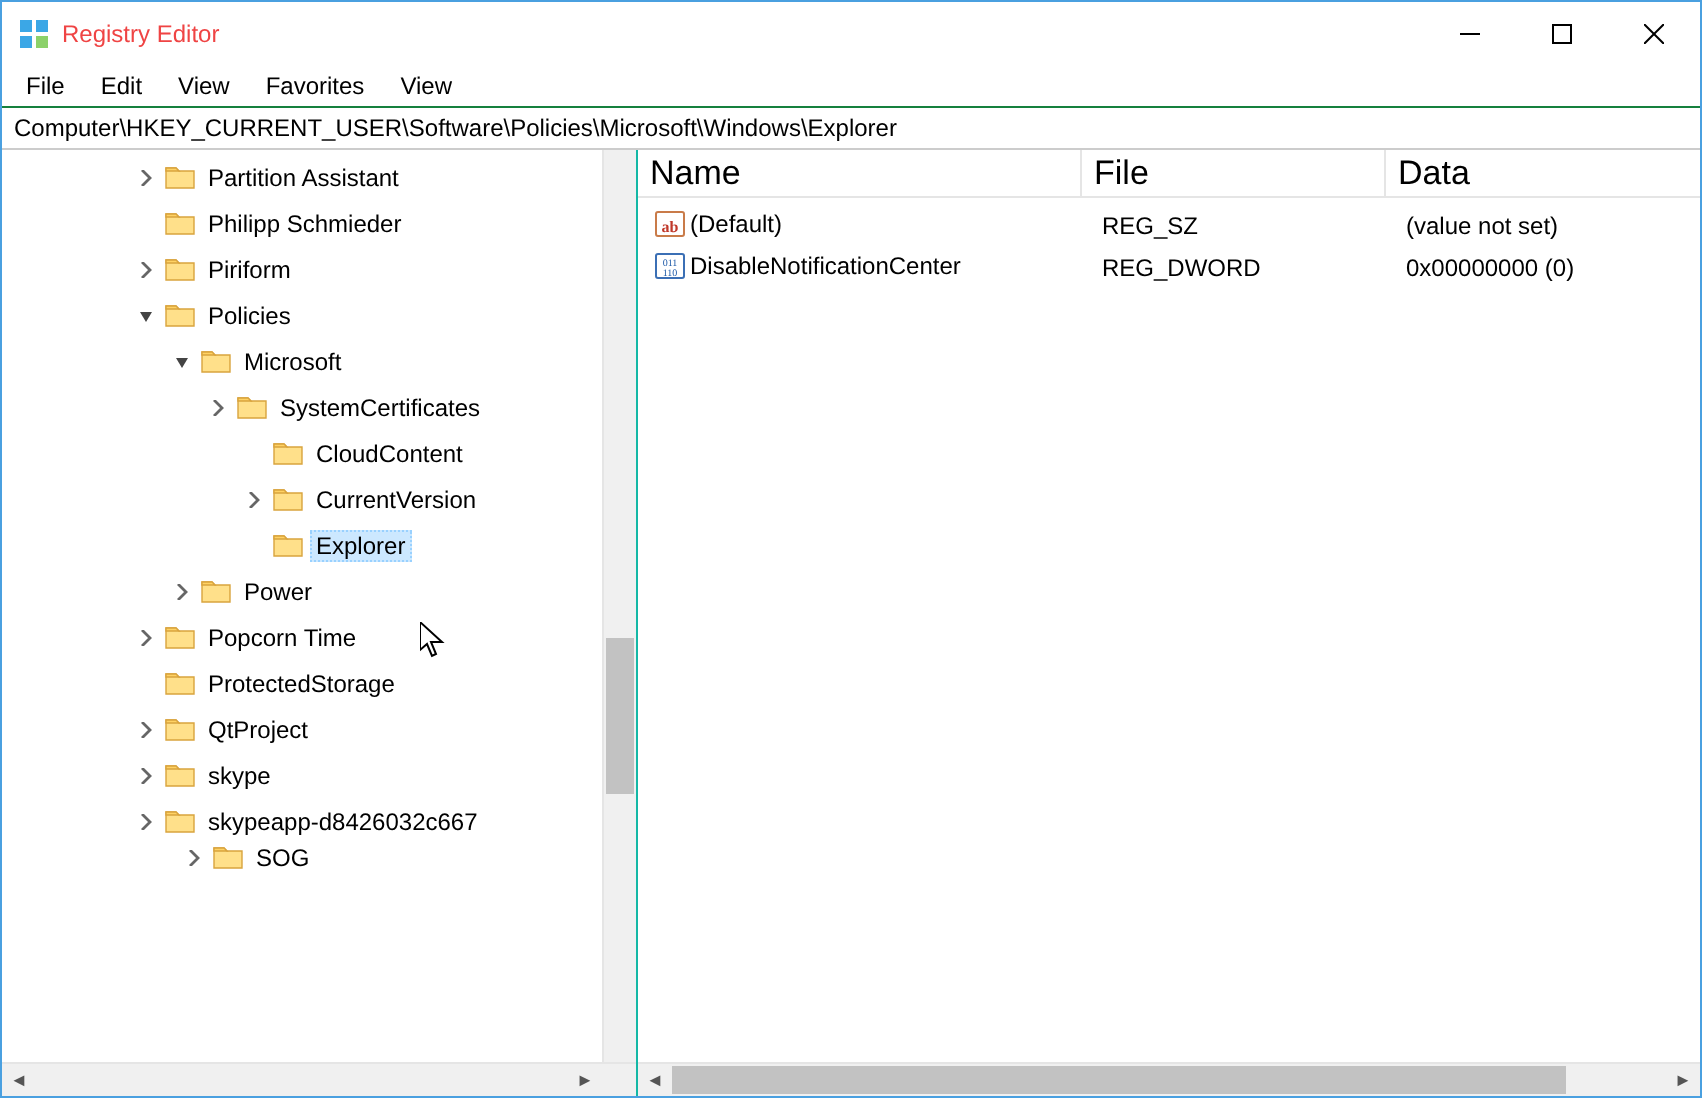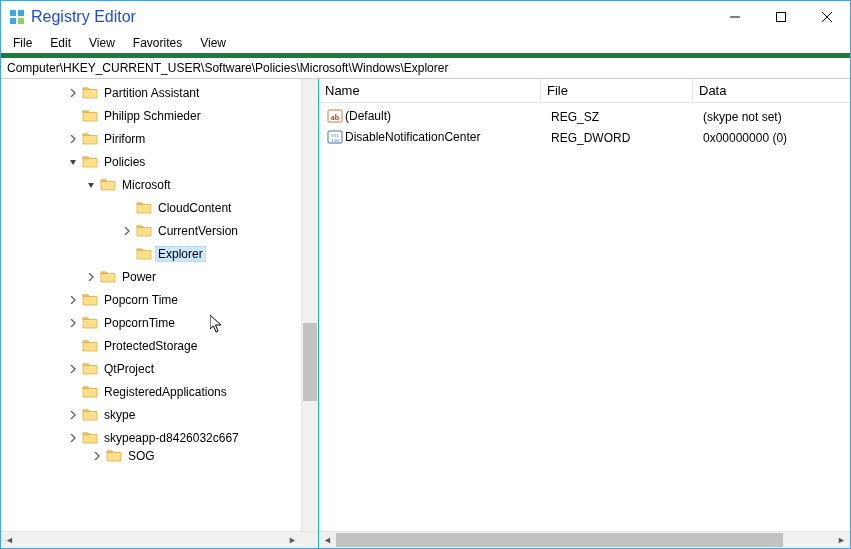--- a/index.html
+++ b/index.html
@@ -25,22 +25,22 @@
     padding: 0 0 0 8px;
     background: #fff;
     flex-shrink: 0;
   }
   .titlebar .app-icon {
     width: 16px; height: 16px;
     margin-right: 6px;
   }
   .title-text {
     flex: 1;
-    font-size: 16px;
-    color: #1d4ed8;
+    font-size: 12px;
+    color: #ef4444;
   }
   .win-controls {
     display: flex;
     height: 100%;
   }
   .win-btn {
     width: 46px;
     height: 100%;
     display: flex;
     align-items: center;
@@ -54,21 +54,21 @@
     align-items: center;
     padding: 0 4px;
     gap: 2px;
     flex-shrink: 0;
   }
   .menu-item {
     padding: 1px 8px;
     font-size: 12px;
   }
   .addressbar {
-    border-top: 5px solid #15803d;
+    border-top: 1px solid #15803d;
     border-bottom: 1px solid #ccc;
     padding: 3px 6px;
     font-size: 12px;
     background: #fff;
     flex-shrink: 0;
   }
   .content {
     flex: 1;
     display: flex;
     min-height: 0;
@@ -145,21 +145,21 @@
   }
   .list-header {
     display: flex;
     height: 24px;
     align-items: center;
     border-bottom: 1px solid #e5e5e5;
     flex-shrink:0;
   }
   .col-h {
     padding: 0 6px;
-    font-size: 13px;
+    font-size: 17px;
     border-right: 1px solid #e5e5e5;
     height:100%;
     display:flex;
     align-items:center;
   }
   .col-name-h { width: 222px; }
   .col-type-h { width: 152px; }
   .col-data-h { flex:1; border-right:none;}
   .list-body { flex:1; overflow:hidden; }
   .list-row {
@@ -281,20 +281,33 @@
                   <path d="M1 2 L7 2 L4 7 Z" fill="#444"></path>
                 </svg>
               </span>
               <svg class="folder-icon" viewBox="0 0 16 16">
                 <path d="M1 3 L6 3 L7.5 4.5 L15 4.5 L15 13 L1 13 Z" fill="#ffe08a" stroke="#d9a43e" stroke-width="0.7"></path>
                 <path d="M1 3 L6 3 L7.5 4.5 L1 4.5 Z" fill="#ffd264" stroke="#d9a43e" stroke-width="0.7"></path>
               </svg>
               <span class="tree-label">Microsoft</span>
             </div>
             <div class="tree-row">
+              <span class="tree-indent" style="width:96px"></span>
+              <span class="tw">
+                <svg width="8" height="8" viewBox="0 0 8 8">
+                  <path d="M2 0 L6 4 L2 8" fill="none" stroke="#666" stroke-width="1.4"></path>
+                </svg>
+              </span>
+              <svg class="folder-icon" viewBox="0 0 16 16">
+                <path d="M1 3 L6 3 L7.5 4.5 L15 4.5 L15 13 L1 13 Z" fill="#ffe08a" stroke="#d9a43e" stroke-width="0.7"></path>
+                <path d="M1 3 L6 3 L7.5 4.5 L1 4.5 Z" fill="#ffd264" stroke="#d9a43e" stroke-width="0.7"></path>
+              </svg>
+              <span class="tree-label">SystemCertificates</span>
+            </div>
+            <div class="tree-row">
               <span class="tree-indent" style="width:114px"></span>
               <span class="tw"></span>
               <svg class="folder-icon" viewBox="0 0 16 16">
                 <path d="M1 3 L6 3 L7.5 4.5 L15 4.5 L15 13 L1 13 Z" fill="#ffe08a" stroke="#d9a43e" stroke-width="0.7"></path>
                 <path d="M1 3 L6 3 L7.5 4.5 L1 4.5 Z" fill="#ffd264" stroke="#d9a43e" stroke-width="0.7"></path>
               </svg>
               <span class="tree-label">CloudContent</span>
             </div>
             <div class="tree-row">
               <span class="tree-indent" style="width:114px"></span>
@@ -339,61 +352,39 @@
                 </svg>
               </span>
               <svg class="folder-icon" viewBox="0 0 16 16">
                 <path d="M1 3 L6 3 L7.5 4.5 L15 4.5 L15 13 L1 13 Z" fill="#ffe08a" stroke="#d9a43e" stroke-width="0.7"></path>
                 <path d="M1 3 L6 3 L7.5 4.5 L1 4.5 Z" fill="#ffd264" stroke="#d9a43e" stroke-width="0.7"></path>
               </svg>
               <span class="tree-label">Popcorn Time</span>
             </div>
             <div class="tree-row">
               <span class="tree-indent" style="width:60px"></span>
-              <span class="tw">
-                <svg width="8" height="8" viewBox="0 0 8 8">
-                  <path d="M2 0 L6 4 L2 8" fill="none" stroke="#666" stroke-width="1.4"></path>
-                </svg>
-              </span>
-              <svg class="folder-icon" viewBox="0 0 16 16">
-                <path d="M1 3 L6 3 L7.5 4.5 L15 4.5 L15 13 L1 13 Z" fill="#ffe08a" stroke="#d9a43e" stroke-width="0.7"></path>
-                <path d="M1 3 L6 3 L7.5 4.5 L1 4.5 Z" fill="#ffd264" stroke="#d9a43e" stroke-width="0.7"></path>
-              </svg>
-              <span class="tree-label">PopcornTime</span>
-            </div>
-            <div class="tree-row">
-              <span class="tree-indent" style="width:60px"></span>
               <span class="tw"></span>
               <svg class="folder-icon" viewBox="0 0 16 16">
                 <path d="M1 3 L6 3 L7.5 4.5 L15 4.5 L15 13 L1 13 Z" fill="#ffe08a" stroke="#d9a43e" stroke-width="0.7"></path>
                 <path d="M1 3 L6 3 L7.5 4.5 L1 4.5 Z" fill="#ffd264" stroke="#d9a43e" stroke-width="0.7"></path>
               </svg>
               <span class="tree-label">ProtectedStorage</span>
             </div>
             <div class="tree-row">
               <span class="tree-indent" style="width:60px"></span>
               <span class="tw">
                 <svg width="8" height="8" viewBox="0 0 8 8">
                   <path d="M2 0 L6 4 L2 8" fill="none" stroke="#666" stroke-width="1.4"></path>
                 </svg>
               </span>
               <svg class="folder-icon" viewBox="0 0 16 16">
                 <path d="M1 3 L6 3 L7.5 4.5 L15 4.5 L15 13 L1 13 Z" fill="#ffe08a" stroke="#d9a43e" stroke-width="0.7"></path>
                 <path d="M1 3 L6 3 L7.5 4.5 L1 4.5 Z" fill="#ffd264" stroke="#d9a43e" stroke-width="0.7"></path>
               </svg>
               <span class="tree-label">QtProject</span>
-            </div>
-            <div class="tree-row">
-              <span class="tree-indent" style="width:60px"></span>
-              <span class="tw"></span>
-              <svg class="folder-icon" viewBox="0 0 16 16">
-                <path d="M1 3 L6 3 L7.5 4.5 L15 4.5 L15 13 L1 13 Z" fill="#ffe08a" stroke="#d9a43e" stroke-width="0.7"></path>
-                <path d="M1 3 L6 3 L7.5 4.5 L1 4.5 Z" fill="#ffd264" stroke="#d9a43e" stroke-width="0.7"></path>
-              </svg>
-              <span class="tree-label">RegisteredApplications</span>
             </div>
             <div class="tree-row">
               <span class="tree-indent" style="width:60px"></span>
               <span class="tw">
                 <svg width="8" height="8" viewBox="0 0 8 8">
                   <path d="M2 0 L6 4 L2 8" fill="none" stroke="#666" stroke-width="1.4"></path>
                 </svg>
               </span>
               <svg class="folder-icon" viewBox="0 0 16 16">
                 <path d="M1 3 L6 3 L7.5 4.5 L15 4.5 L15 13 L1 13 Z" fill="#ffe08a" stroke="#d9a43e" stroke-width="0.7"></path>
@@ -453,21 +444,21 @@
       <div class="list-body" id="list-body">
           <div class="list-row">
             <div class="col-name">
               <svg class="val-icon" viewBox="0 0 16 16">
                 <rect x="1" y="2" width="14" height="12" rx="1" fill="#fff" stroke="#c97b49"></rect>
                 <text x="8" y="12" text-anchor="middle" font-size="8" fill="#c0392b" font-weight="bold" font-family="Tahoma">ab</text>
               </svg>
               <span>(Default)</span>
             </div>
             <div class="col-type">REG_SZ</div>
-            <div class="col-data">(skype not set)</div>
+            <div class="col-data">(value not set)</div>
           </div>
           <div class="list-row">
             <div class="col-name">
               <svg class="val-icon" viewBox="0 0 16 16">
                 <rect x="1" y="2" width="14" height="12" rx="1" fill="#fff" stroke="#3b6fb5"></rect>
                 <text x="8" y="8" text-anchor="middle" font-size="5" fill="#1e5aa8" font-family="Tahoma">011</text>
                 <text x="8" y="13" text-anchor="middle" font-size="5" fill="#1e5aa8" font-family="Tahoma">110</text>
               </svg>
               <span>DisableNotificationCenter</span>
             </div>

